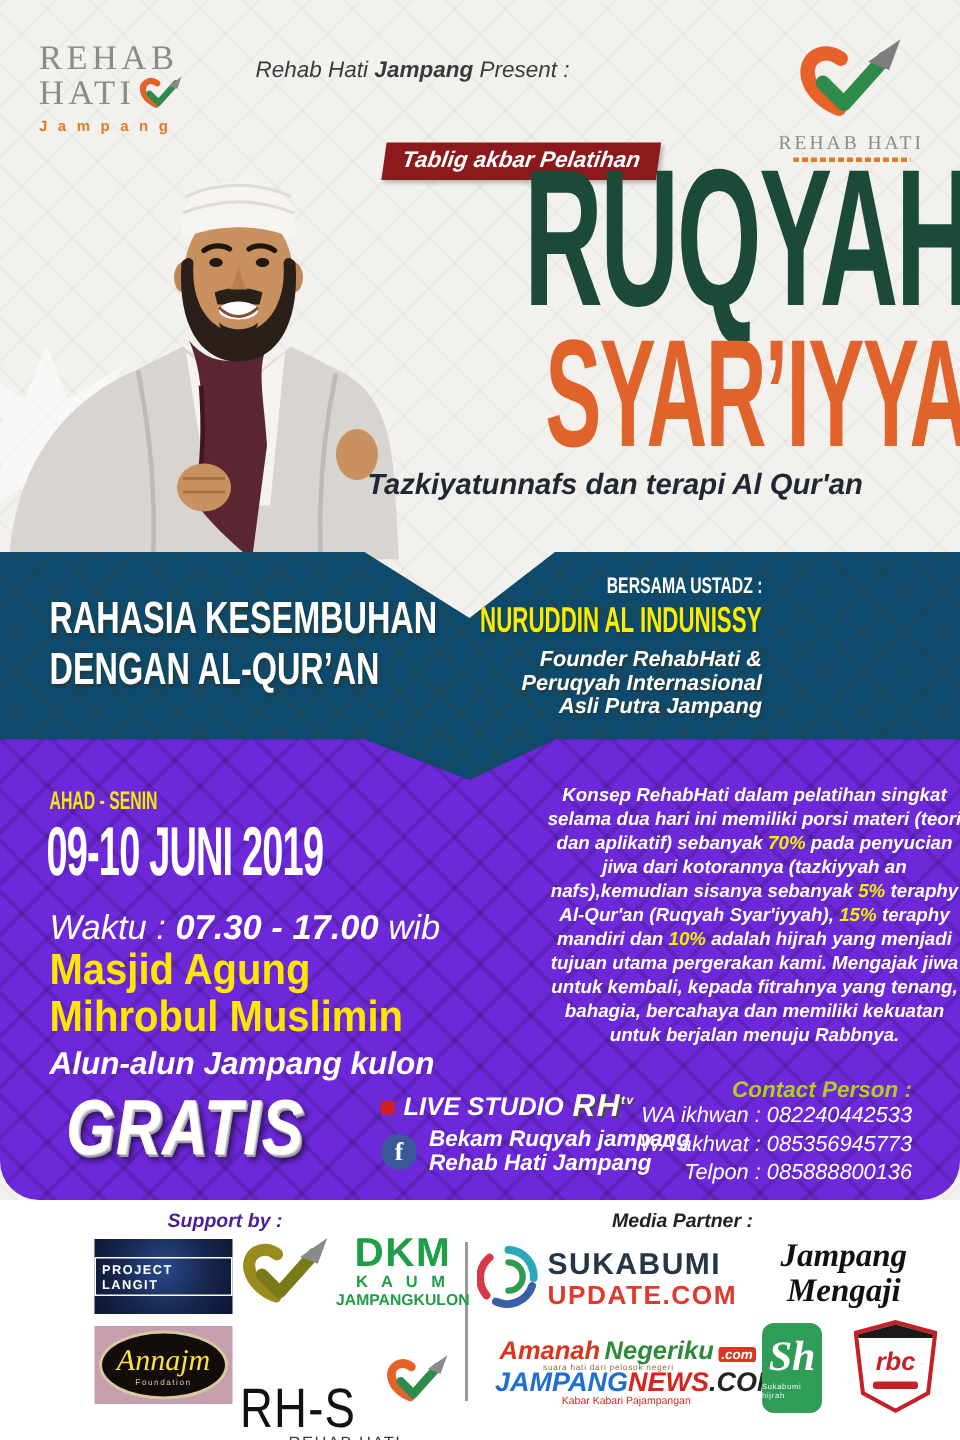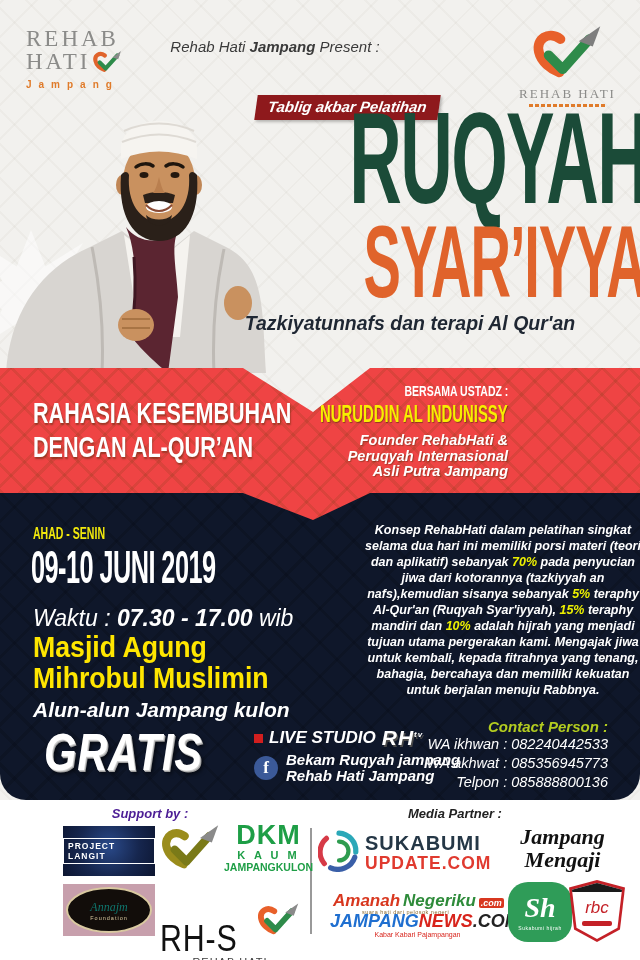--- a/index.html
+++ b/index.html
@@ -39,40 +39,40 @@
   .title .t1{font-size:130px;font-weight:bold;color:#1B4B38;letter-spacing:-3px;line-height:112px;}
   .title .t1 .cx{--sx:.56;}
   .title .t2{font-size:102px;font-weight:bold;color:#E0632B;letter-spacing:-2px;line-height:88px;margin-top:4px;}
   .title .t2 .cx{--sx:.55;}
   .title .tagline{margin-top:8px;font-size:19.5px;font-style:italic;font-weight:bold;color:#1F2733;}
 
   
   .photo{position:absolute;left:0;top:97px;}
 
   
-  .gold-band{position:absolute;left:0;top:368px;width:640px;height:152px;background:#ef4444;
+  .gold-band{position:absolute;left:0;top:368px;width:640px;height:152px;background:#0c4a6e;
      clip-path:polygon(0 0,243px 0,313px 44px,370px 0,100% 0,100% 125px,370px 125px,313px 152px,243px 125px,0 125px);}
   .gold-band::after{content:"";position:absolute;inset:0;
      background:
        repeating-linear-gradient(45deg, rgba(80,60,5,0.13) 0 3px, transparent 3px 19px),
        repeating-linear-gradient(-45deg, rgba(80,60,5,0.13) 0 3px, transparent 3px 19px);}
   .gold-headline{position:absolute;left:33px;top:28px;z-index:1;color:#fff;font-weight:bold;
      font-size:30px;line-height:34px;text-shadow:1px 2px 2px rgba(60,40,0,.45);}
   .gold-headline .cx{--sx:.72;}
   .speaker{position:absolute;right:132px;top:14px;z-index:1;text-align:right;}
   .speaker .lbl{color:#fff;font-weight:bold;font-size:15px;}
   .speaker .lbl .cx{--sx:.7;}
   .speaker .nm{color:#F8EE00;font-weight:bold;font-size:24px;margin-top:1px;
                text-shadow:1px 1px 1px rgba(60,40,0,.5);}
   .speaker .nm .cx{--sx:.62;}
   .speaker .desc{color:#fff;font-style:italic;font-weight:bold;font-size:14.5px;line-height:15.5px;margin-top:5px;
                  text-shadow:1px 1px 1px rgba(60,40,0,.4);}
 
   
-  .green{position:absolute;left:0;top:472px;width:640px;height:328px;background:#0f172a;
+  .green{position:absolute;left:0;top:472px;width:640px;height:328px;background:#6d28d9;
          border-radius:0 0 26px 26px;}
   .green::after{content:"";position:absolute;inset:0;border-radius:0 0 26px 26px;
      background:
        repeating-linear-gradient(45deg, rgba(0,0,0,0.12) 0 3px, transparent 3px 24px),
        repeating-linear-gradient(-45deg, rgba(0,0,0,0.12) 0 3px, transparent 3px 24px);}
   .green > *{position:absolute;z-index:1;}
   .days{left:33px;top:52px;color:#F2E90C;font-weight:bold;font-size:17px;}
   .days .cx{--sx:.62;}
   .date{left:31px;top:68px;color:#fff;font-weight:bold;font-size:46px;letter-spacing:-1px;}
   .date .cx{--sx:.55;}
@@ -115,21 +115,21 @@
   .plangit span{border:1px solid #fff;padding:2px 4px;color:#fff;font-size:8.5px;letter-spacing:1px;font-weight:bold;}
   .dkm{position:absolute;left:162px;top:22px;display:flex;align-items:center;gap:4px;}
   .dkm .col{text-align:center;color:#1E9E46;line-height:1;}
   .dkm .d1{font-size:27px;font-weight:bold;letter-spacing:1px;}
   .dkm .d2{font-size:11px;font-weight:bold;letter-spacing:3px;margin-top:1px;}
   .dkm .d3{font-size:10.5px;font-weight:bold;margin-top:1px;}
   .annajm{position:absolute;left:63px;top:84px;width:92px;height:52px;background:#C79FAC;
           display:flex;align-items:center;justify-content:center;}
   .annajm .oval{width:82px;height:42px;background:#120D0A;border:2px solid #D9C9A0;border-radius:50%;
                 display:flex;flex-direction:column;align-items:center;justify-content:center;}
-  .annajm .nm{color:#0f766e;font-family:"Liberation Serif",serif;font-style:italic;font-size:12px;}
+  .annajm .nm{color:#fde047;font-family:"Liberation Serif",serif;font-style:italic;font-size:20px;}
   .annajm .sb{color:#D9C9A0;font-size:5.5px;letter-spacing:1px;}
   .rhs{position:absolute;left:160px;top:84px;width:140px;text-align:center;}
   .rhs .row{display:flex;align-items:center;justify-content:center;gap:4px;}
   .rhs .nm{font-size:37px;font-weight:normal;color:#111;letter-spacing:1px;line-height:30px;margin-top:40px;}
   .rhs .nm .cx{--sx:.82;}
   .rhs .sb{font-size:11px;color:#3a3a3a;letter-spacing:1px;margin-top:2px;}
 
   .sukabumi{position:absolute;left:318px;top:30px;display:flex;align-items:flex-end;gap:5px;}
   .sukabumi .col{line-height:1;}
   .sukabumi .s1{font-size:20px;font-weight:bold;color:#253746;letter-spacing:1px;}
@@ -144,31 +144,31 @@
   .amanah .a2{font-size:17px;font-weight:bold;font-style:italic;color:#2E8B3A;line-height:15px;}
   .amanah .a3{font-size:9px;font-weight:bold;font-style:italic;color:#fff;background:#D8371F;
               padding:0 2px;border-radius:2px;}
   .amanah .tg{font-size:5.5px;color:#8a6a30;margin:1px 0 0 32px;letter-spacing:.5px;}
   .jnews{position:absolute;left:330px;top:112px;width:175px;text-align:center;}
   .jnews .row{font-size:18px;font-weight:bold;font-style:italic;line-height:18px;}
   .jnews .j1{color:#1F6FD0;}
   .jnews .j2{color:#D8241C;}
   .jnews .j3{color:#222;}
   .jnews .tg{font-size:7px;color:#D8241C;margin-top:1px;}
-  .shlogo{position:absolute;left:508px;top:82px;width:64px;height:60px;background:#2F9C58;
-          border-radius:20px;display:flex;flex-direction:column;align-items:center;justify-content:center;}
+  .shlogo{position:absolute;left:508px;top:82px;width:40px;height:60px;background:#2F9C58;
+          border-radius:8px;display:flex;flex-direction:column;align-items:center;justify-content:center;}
   .shlogo .nm{color:#fff;font-weight:bold;font-style:italic;font-size:28px;line-height:28px;
               font-family:"Liberation Serif",serif;}
   .shlogo .sb{color:#fff;font-size:5px;letter-spacing:.5px;margin-top:3px;}
   .rbc{position:absolute;left:569px;top:80px;width:56px;height:62px;
        clip-path:polygon(50% 0,100% 12%,91% 80%,50% 100%,9% 80%,0 12%);background:#C42127;}
   .rbc .inner{position:absolute;inset:3px;clip-path:polygon(50% 0,100% 12%,91% 80%,50% 100%,9% 80%,0 12%);
        background:#fff;display:flex;flex-direction:column;align-items:center;}
   .rbc .band{width:100%;height:9px;background:#1a1a1a;}
-  .rbc .nm{color:#C42127;font-weight:normal;font-style:italic;font-size:17px;margin-top:6px;}
+  .rbc .nm{color:#C42127;font-weight:bold;font-style:italic;font-size:17px;margin-top:6px;}
   .rbc .foot{width:60%;height:5px;background:#C42127;border-radius:2px;margin-top:3px;}
 </style>
 </head>
 <body>
 
 <div class="poster">
   <div class="bg-pattern"></div>
   <svg class="bg-star" width="130" height="130" viewBox="0 0 100 100">
     <polygon points="50,0 61,28 90,10 72,39 100,50 72,61 90,90 61,72 50,100 39,72 10,90 28,61 0,50 28,39 10,10 39,28" fill="#FFFFFF" opacity="0.8"></polygon>
   </svg>

